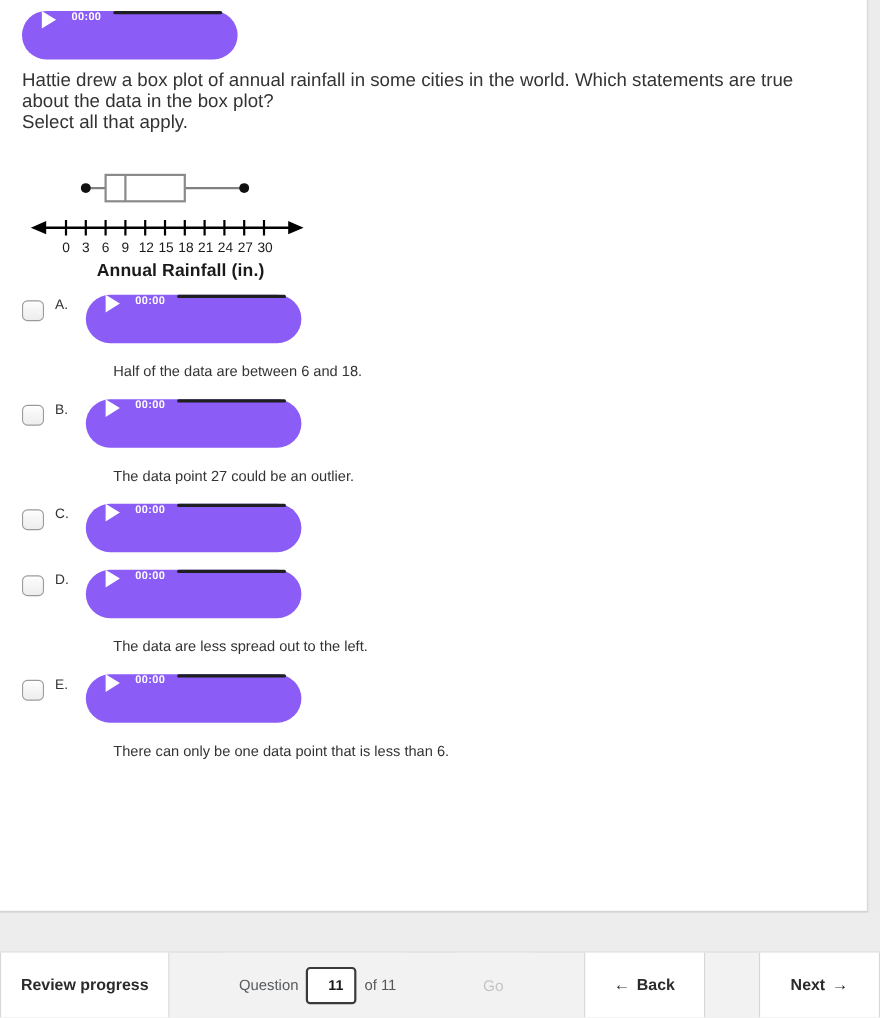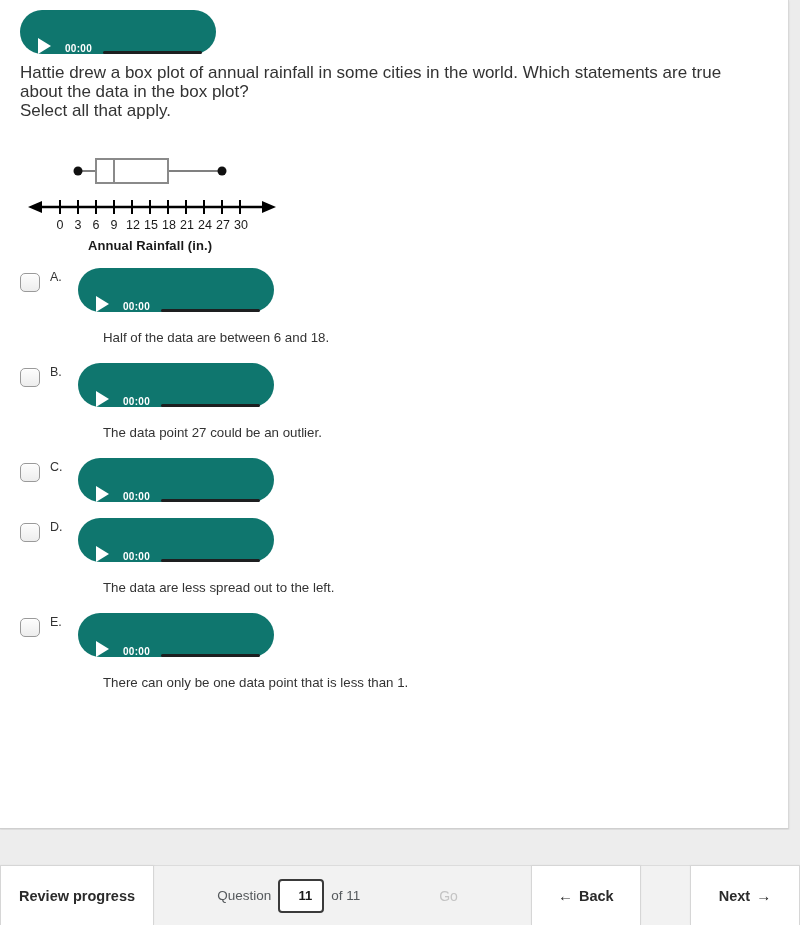--- a/index.html
+++ b/index.html
@@ -20,25 +20,25 @@
     width: 789px; height: 829px;
     background: #ffffff;
     border-right: 1px solid #d8d8d8;
     border-bottom: 1px solid #cfcfcf;
     box-shadow: 0 1px 2px rgba(0,0,0,0.10);
     overflow: hidden;
   }
 
   
   .audio-player {
-    background: #0f766e;
+    background: #8b5cf6;
     border-radius: 24px;
     height: 44px;
     display: flex;
-    align-items: flex-end;
+    align-items: flex-start;
     padding: 0 14px 0 18px;
   }
   .audio-player.prompt-player { width: 196px; margin: 10px 0 0 20px; }
   .audio-player.option-player { width: 196px; }
 
   .play-icon {
     width: 0; height: 0;
     border-left: 13px solid #ffffff;
     border-top: 8px solid transparent;
     border-bottom: 8px solid transparent;
@@ -70,21 +70,21 @@
     color: #333333;
   }
   .prompt-text .line2 { display: block; }
 
   
   .figure { position: relative; margin-top: 22px; height: 118px; }
   .figure svg { display: block; }
   .figure-caption {
     position: absolute;
     left: 88px; top: 96px;
-    font-size: 13px;
+    font-size: 16px;
     font-weight: bold;
     color: #1a1a1a;
     letter-spacing: 0.1px;
   }
 
   
   .options { margin-top: 8px; }
   .option-row { position: relative; padding: 0 0 0 0; margin-bottom: 16px; }
 
   .checkbox {
@@ -308,21 +308,21 @@
 
       <div class="option-row">
         <span class="checkbox"></span>
         <span class="option-letter">E.</span>
         <div class="option-body">
           <div class="audio-player option-player">
             <span class="play-icon"></span>
             <span class="time-label">00:00</span>
             <span class="progress-track"></span>
           </div>
-          <div class="option-text">There can only be one data point that is less than 1.</div>
+          <div class="option-text">There can only be one data point that is less than 6.</div>
         </div>
       </div>
 
     </div>
   </div>
 
   <div class="below-card"></div>
 
   <div class="bottom-bar">
     <div class="nav-btn review">Review progress</div>

